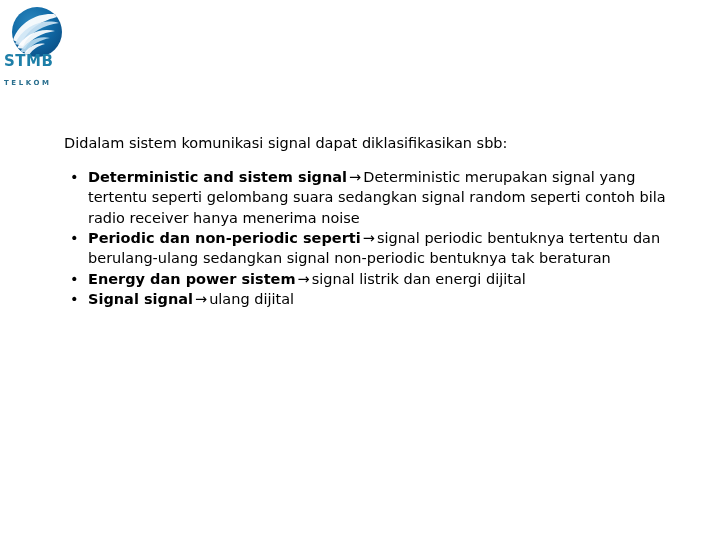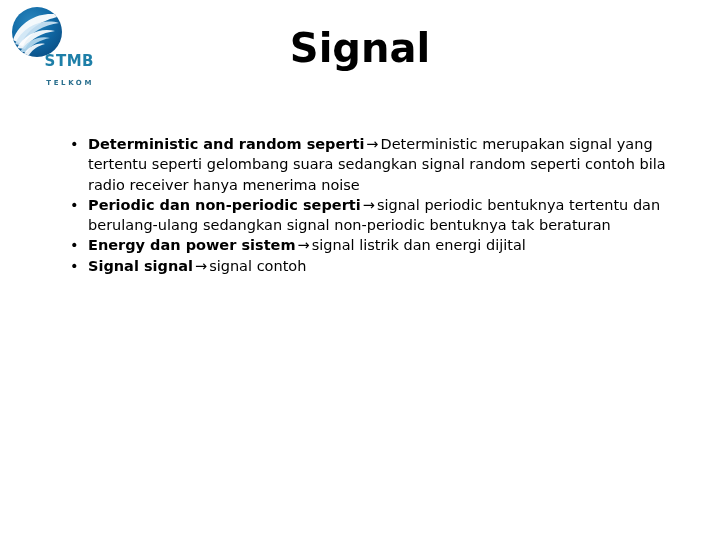--- a/index.html
+++ b/index.html
@@ -34,24 +34,24 @@
   }
   .logo-mark {
     position: absolute;
     left: 7px;
     top: 0px;
     width: 52px;
     height: 52px;
   }
   .logo-wordmark {
     position: absolute;
-    left: 16px;
+    left: 0px;
     top: 48px;
     width: 74px;
-    text-align: right;
+    text-align: left;
     line-height: 1;
   }
   .logo-stmb {
     font-family: "DejaVu Sans", sans-serif;
     font-weight: bold;
     font-size: 15px;
     letter-spacing: 0.5px;
     color: #1e7fa8;
     display: block;
   }
@@ -155,39 +155,39 @@
           <path d="M 12 49 C 17 41, 26 36, 34 38 C 27 40, 22 43, 18 49 Z" fill="#ffffff" opacity="0.9"></path>
         </g>
       </svg>
     </div>
     <div class="logo-wordmark">
       <span class="logo-stmb">STMB</span>
       <span class="logo-telkom">TELKOM</span>
     </div>
   </div>
 
-  <div class="slide-title">Signal</div>
 
   <div class="body-area">
 
+    <p class="intro-line">Didalam sistem komunikasi signal dapat diklasifikasikan sbb:</p>
 
     <ul class="bullet-list">
 
       <li class="bullet-item">
-        <span class="bullet-dot">•</span><span class="lead">Deterministic and random seperti</span><span class="arrow">→</span><span class="rest">Deterministic merupakan signal yang tertentu seperti gelombang suara sedangkan signal random seperti contoh bila radio receiver hanya menerima noise</span>
+        <span class="bullet-dot">•</span><span class="lead">Deterministic and sistem signal</span><span class="arrow">→</span><span class="rest">Deterministic merupakan signal yang tertentu seperti gelombang suara sedangkan signal random seperti contoh bila radio receiver hanya menerima noise</span>
       </li>
 
       <li class="bullet-item">
         <span class="bullet-dot">•</span><span class="lead">Periodic dan non-periodic seperti</span><span class="arrow">→</span><span class="rest">signal periodic bentuknya tertentu dan berulang-ulang sedangkan signal non-periodic bentuknya tak beraturan</span>
       </li>
 
       <li class="bullet-item">
         <span class="bullet-dot">•</span><span class="lead">Energy dan power sistem</span><span class="arrow">→</span><span class="rest">signal listrik dan energi dijital</span>
       </li>
 
       <li class="bullet-item">
-        <span class="bullet-dot">•</span><span class="lead">Signal signal</span><span class="arrow">→</span><span class="rest">signal contoh</span>
+        <span class="bullet-dot">•</span><span class="lead">Signal signal</span><span class="arrow">→</span><span class="rest">ulang dijital</span>
       </li>
 
     </ul>
   </div>
 
 </div>
 
 </body></html>

